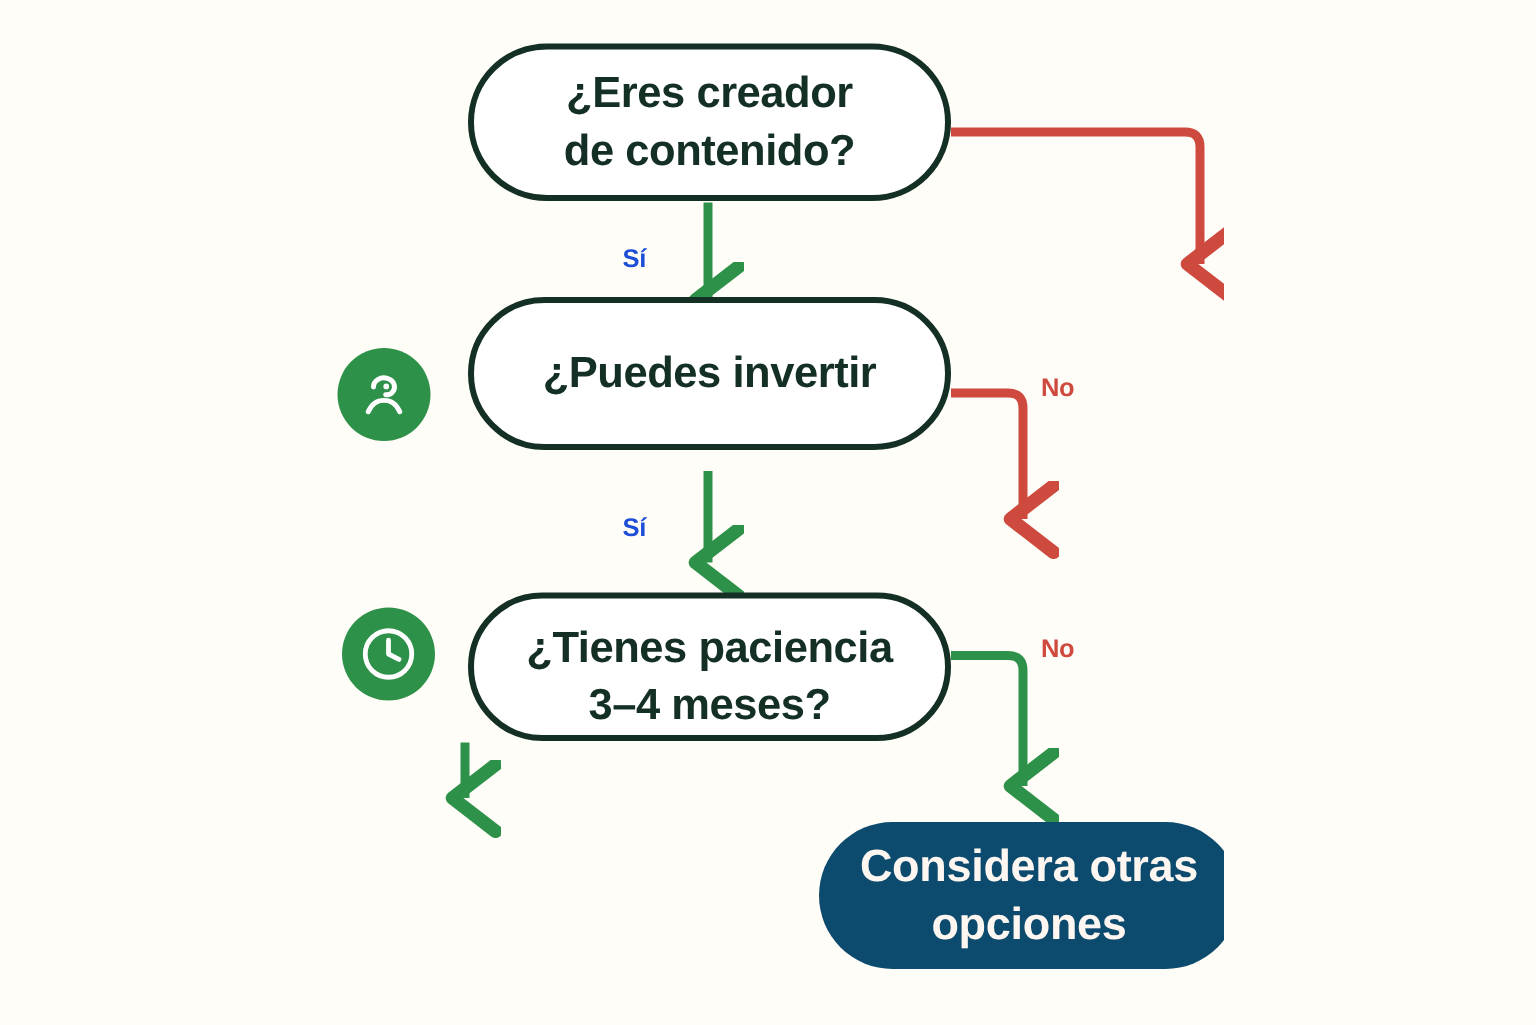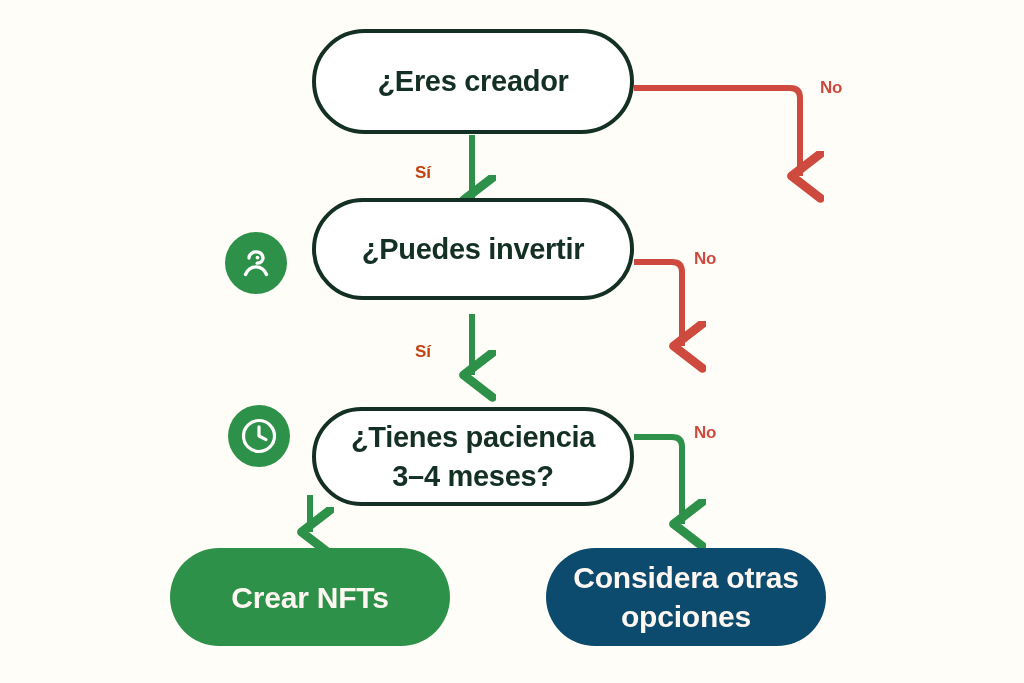--- a/index.html
+++ b/index.html
@@ -7,21 +7,20 @@
     padding: 0;
     background: #fffdf7;
   }
   #canvas {
     position: relative;
     width: 816px;
     height: 683px;
     background: #fffdf7;
     font-family: "Liberation Sans", sans-serif;
     overflow: hidden;
-    padding-left: 42px;
   }
   #edges {
     position: absolute;
     left: 0; top: 0;
     width: 1024px;
     height: 683px;
     pointer-events: none;
   }
 
   
@@ -75,21 +74,21 @@
   }
 
   
   .edge-label {
     position: absolute;
     font-weight: bold;
     font-size: 17px;
     letter-spacing: -0.2px;
     white-space: nowrap;
   }
-  .label-yes { color: #c2410c; }
+  .label-yes { color: #1d4ed8; }
   .label-no  { color: #ce4a3f; }
 </style>
 </head>
 <body>
 
 <div id="canvas">
 
   <svg id="edges" viewBox="0 0 1024 683" xmlns="http://www.w3.org/2000/svg">
     <defs>
       <marker id="arrowGreen" markerWidth="9" markerHeight="9" refX="4.2" refY="4" orient="auto" markerUnits="strokeWidth">
@@ -109,20 +108,21 @@
     <path d="M634,262 L672,262 Q682,262 682,272 L682,346" fill="none" stroke="#ce4a3f" stroke-width="6" stroke-linecap="butt" marker-end="url(#arrowRed)"></path>
 
     <path d="M310,495 L310,532" fill="none" stroke="#2e9149" stroke-width="6" stroke-linecap="butt" marker-end="url(#arrowGreen)"></path>
 
     <path d="M634,437 L672,437 Q682,437 682,447 L682,524" fill="none" stroke="#2e9149" stroke-width="6" stroke-linecap="butt" marker-end="url(#arrowGreen)"></path>
   </svg>
 
   <div class="node-box" style="left:312px; top:29px; width:322px; height:105px;">
     <div>
       <span class="txt">¿Eres creador</span>
+      <span class="txt">de contenido?</span>
     </div>
   </div>
 
   <div class="side-icon" style="left:225px; top:232px;">
     <svg width="40" height="40" viewBox="0 0 40 40" xmlns="http://www.w3.org/2000/svg">
       <path d="M13 15 a7 6 0 1 1 12.5 3.6 c-1 1.3 -2.6 1.6 -4.4 1.6" fill="none" stroke="#ffffff" stroke-width="3.3" stroke-linecap="round" stroke-linejoin="round"></path>
       <circle cx="21.5" cy="14.6" r="1.9" fill="#ffffff"></circle>
       <path d="M9.5 31.5 c2.2 -5.2 6.1 -7.6 10.5 -7.6 c4.4 0 8.3 2.4 10.5 7.6" fill="none" stroke="#ffffff" stroke-width="3.3" stroke-linecap="round"></path>
     </svg>
   </div>
@@ -133,30 +133,27 @@
     </div>
   </div>
 
   <div class="side-icon" style="left:228px; top:405px;">
     <svg width="44" height="44" viewBox="0 0 44 44" xmlns="http://www.w3.org/2000/svg">
       <circle cx="22" cy="22" r="15.5" fill="none" stroke="#ffffff" stroke-width="3.2"></circle>
       <path d="M22 12.8 L22 22 L29 25.6" fill="none" stroke="#ffffff" stroke-width="3.2" stroke-linecap="round" stroke-linejoin="round"></path>
     </svg>
   </div>
 
-  <div class="node-box" style="left:312px; top:407px; width:322px; height:99px;">
+  <div class="node-box" style="left:312px; top:395px; width:322px; height:99px;align-items:flex-end;">
     <div>
       <span class="txt">¿Tienes paciencia</span>
       <span class="txt">3–4 meses?</span>
     </div>
   </div>
 
-  <div class="pill pill-green" style="left:170px; top:548px; width:280px; height:98px;">
-    <span>Crear NFTs</span>
-  </div>
 
   <div class="pill pill-red" style="left:546px; top:548px; width:280px; height:98px;">
     <div>
       <span class="txt">Considera</span>
       <span class="txt">otras opciones</span>
     </div>
   </div>
 
   <div class="edge-label label-yes" style="left:415px; top:163px;">Sí</div>
 

